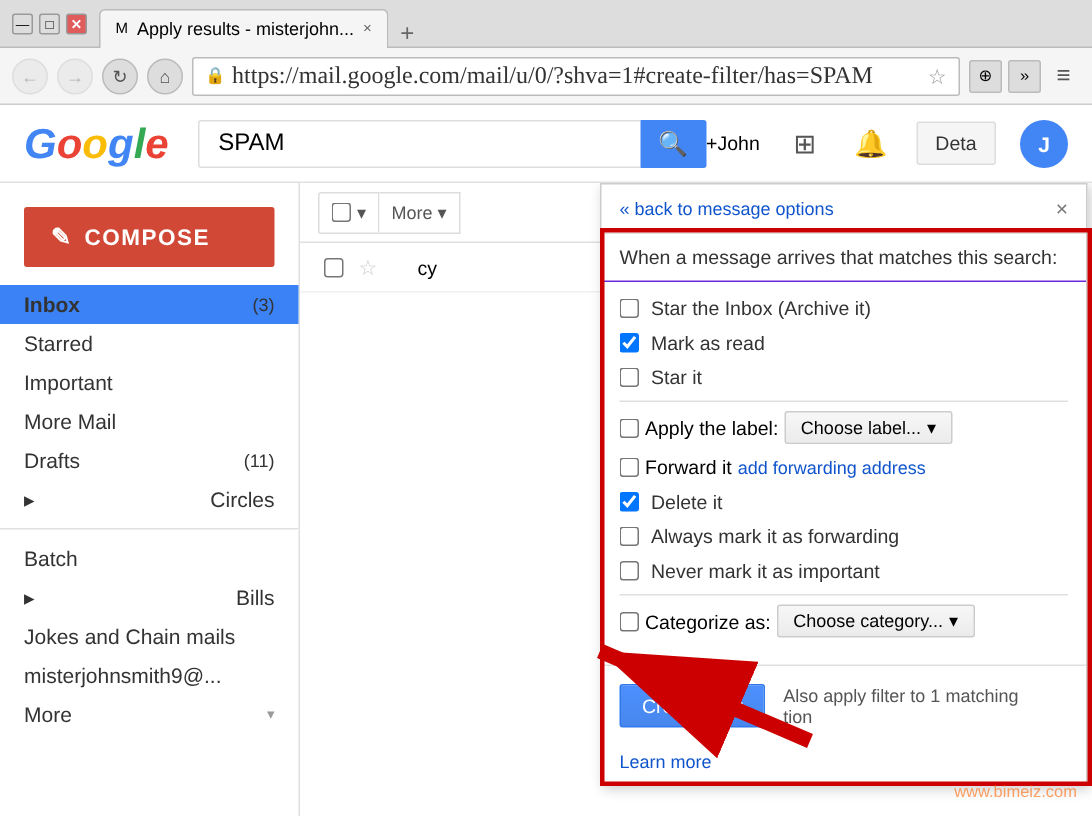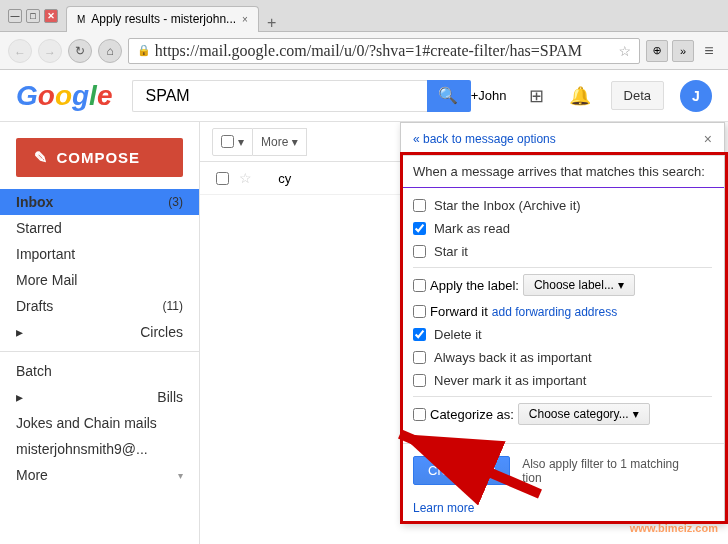--- a/index.html
+++ b/index.html
@@ -194,21 +194,21 @@
     }
 
     
     .watermark {
       position: absolute;
       bottom: 10px;
       right: 10px;
       font-size: 11px;
       color: rgba(255,100,0,0.6);
       z-index: 300;
-      font-weight: bold;
+      font-weight: normal;
     }
   </style>
 </head>
 <body>
 
 <div class="browser-titlebar">
   <div class="window-controls">
     <div class="win-btn minimize">—</div>
     <div class="win-btn maximize">□</div>
     <div class="win-btn close">✕</div>
@@ -385,21 +385,21 @@
           </div>
 
           <div class="filter-option">
             <input type="checkbox" id="delete_it" checked="" style="">
             <label for="delete_it">Delete it</label>
           </div>
 
 
           <div class="filter-option">
             <input type="checkbox" id="always_important" style="">
-            <label for="always_important">Always back it as important</label>
+            <label for="always_important">Always mark it as forwarding</label>
           </div>
 
           <div class="filter-option">
             <input type="checkbox" id="never_important" style="">
             <label for="never_important">Never mark it as important</label>
           </div>
 
           <div class="filter-divider"></div>
 
           <div class="filter-row">

